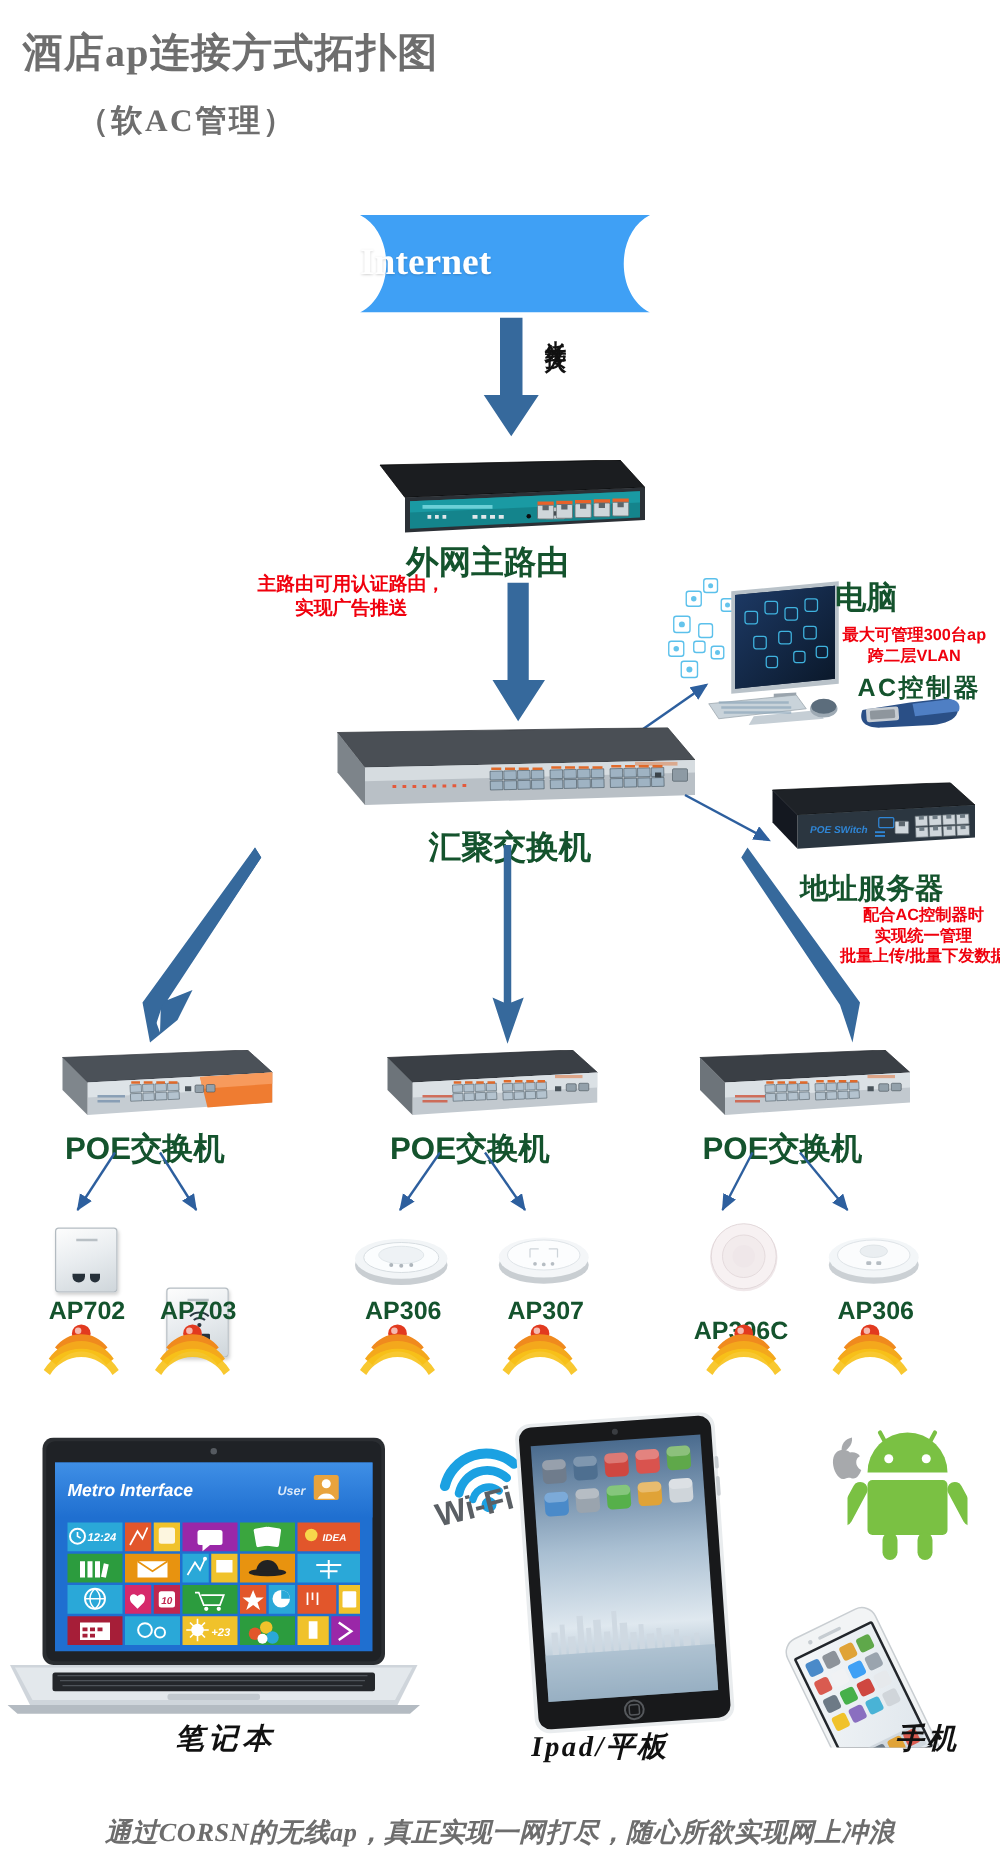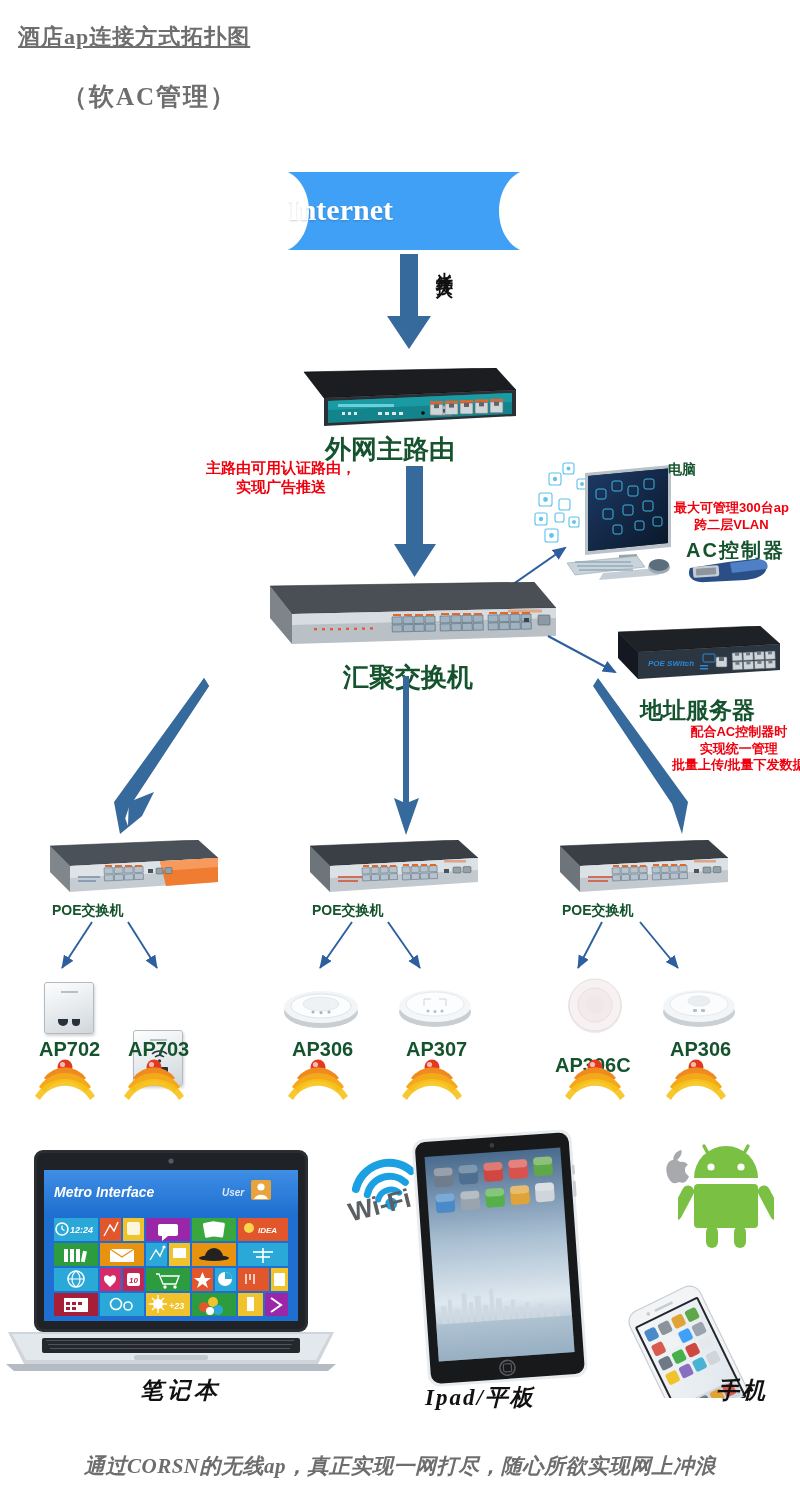--- a/index.html
+++ b/index.html
@@ -8,22 +8,22 @@
     width: 800px; height: 1500px; position: relative; overflow: hidden;
     font-family: "Liberation Sans", "DejaVu Sans", sans-serif;
     color: #1a1a1a;
   }
   .abs { position: absolute; }
 
   
   #title {
     left: 18px; top: 24px; width: 520px;
     font-family: "Liberation Serif", "DejaVu Serif", serif;
-    font-weight: bold; font-size: 22px; color: #6e6e6e;
-    letter-spacing: 1px; line-height: 1.15; text-decoration: underline;
+    font-weight: bold; font-size: 32px; color: #6e6e6e;
+    letter-spacing: 1px; line-height: 1.15;
   }
   #subtitle {
     left: 62px; top: 80px; width: 420px;
     font-family: "Liberation Serif", "DejaVu Serif", serif;
     font-weight: bold; font-size: 25px; color: #6e6e6e;
     letter-spacing: 2px;
   }
 
   
   #internet-banner {
@@ -42,21 +42,21 @@
     writing-mode: vertical-rl; letter-spacing: 3px; line-height: 1;
   }
 
   
   .dev-label {
     font-family: "Liberation Sans", "DejaVu Sans", sans-serif;
     font-weight: bold; color: #14532d; white-space: nowrap;
   }
   .lbl-28 { font-size: 26px; }
   .lbl-24 { font-size: 23px; }
-  .lbl-20 { font-size: 14px; }
+  .lbl-20 { font-size: 25px; }
   .lbl-17 { font-size: 20px; }
   .red-note {
     color: #f0000d; font-weight: bold; white-space: nowrap;
     font-family: "Liberation Sans", "DejaVu Sans", sans-serif;
     line-height: 1.28;
   }
   .red-13 { font-size: 13px; }
   .red-15 { font-size: 15px; }
 
   

